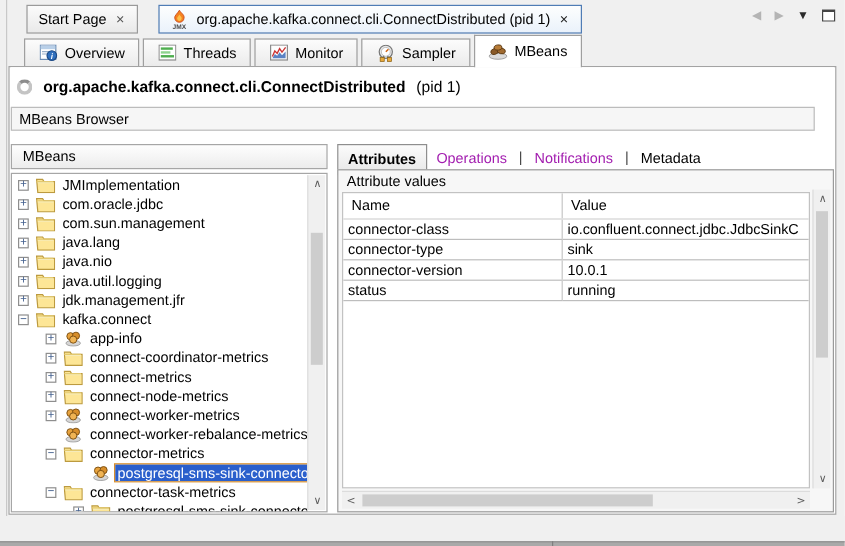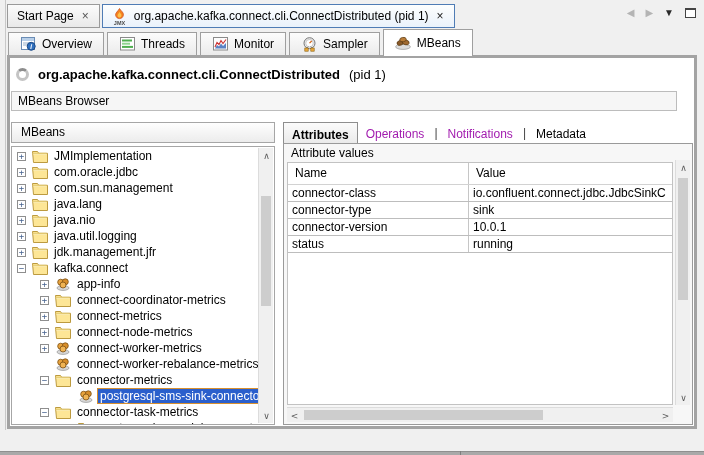--- a/index.html
+++ b/index.html
@@ -4,37 +4,37 @@
 <style>
   * { margin:0; padding:0; box-sizing:border-box; }
   html,body { width:704px; height:455px; }
   body { font-family:"Liberation Sans", sans-serif; font-size:12px; color:#000; background:#f0f0f0; position:relative; overflow:hidden; }
 
   
   .frame-left { position:absolute; left:5px; top:0; bottom:25px; width:1px; background:#c8c8c8; }
 
   
   .doc-tabs { position:absolute; top:0; left:7px; right:0; height:28px; display:flex; align-items:flex-end; }
-  .doc-tab { height:24px; display:flex; align-items:center; gap:7px; padding:0 9px; border:1px solid #9a9a9a; background:linear-gradient(#fbfbfb,#e9e9e9); margin-right:2px; white-space:nowrap; }
+  .doc-tab { height:24px; display:flex; align-items:center; gap:7px; padding:0 9px; border:1px solid #9a9a9a; background:linear-gradient(#fbfbfb,#e9e9e9); margin-right:2px; white-space:nowrap;margin-left:15px; }
   .doc-tab .close { color:#555; font-size:12px; cursor:default; padding:0 1px; }
   .doc-tab.active { border-color:#4f7cb5; background:linear-gradient(#fdfefe,#eaf2fb); }
   .doc-tab.active .close { color:#222; }
   .tabbar-controls { position:absolute; right:8px; top:7px; display:flex; align-items:center; gap:11px; }
   .nav-arrow { color:#b4b4b4; font-size:10px; }
   .tab-dropdown { color:#2a2a2a; font-size:10px; }
   .win-maximize { width:11px; height:10px; border:1px solid #444; border-top:2px solid #444; display:inline-block; background:#fff; }
 
   
-  .subtab-bar { position:absolute; top:28px; left:7px; right:7px; height:28px; display:flex; align-items:flex-end; padding-left:1px; }
+  .subtab-bar { position:absolute; top:28px; left:7px; right:7px; height:28px; display:flex; align-items:flex-end; padding-left:13px; }
   .subtab { height:24px; display:flex; align-items:center; gap:6px; padding:0 11px; border:1px solid #9f9f9f; background:linear-gradient(#fcfcfc,#ebebeb); margin-right:3px; position:relative; z-index:1; white-space:nowrap; }
   .subtab.active { background:#fff; height:27px; z-index:3; border-bottom:none; font-weight:normal; }
   .st-icon { display:inline-flex; width:16px; height:15px; align-items:center; justify-content:center; }
 
   
-  .content { position:absolute; top:55px; left:7px; right:7px; height:374px; background:#fff; border:3px solid #a3a3a3; z-index:2; }
+  .content { position:absolute; top:55px; left:7px; right:7px; height:374px; background:#fff; border:1px solid #a3a3a3; z-index:2; }
 
   .title-row { position:absolute; top:0; left:1px; right:1px; height:32px; display:flex; align-items:center; gap:9px; padding-left:5px; background:#fff; }
   .spinner { width:13px; height:13px; border:3px solid #c4c4c4; border-top-color:#8d8d8d; border-radius:50%; display:inline-block; }
   .page-title { font-size:13px; font-weight:bold; }
   .page-pid { font-size:13px; }
 
   .section-bar { position:absolute; top:33px; left:1px; right:17px; height:20px; border:1px solid #bcbcbc; background:#f6f6f6; line-height:18px; padding-left:6px; }
 
   .panels { position:absolute; top:64px; left:1px; right:1px; bottom:1px; background:#fff; }
 

